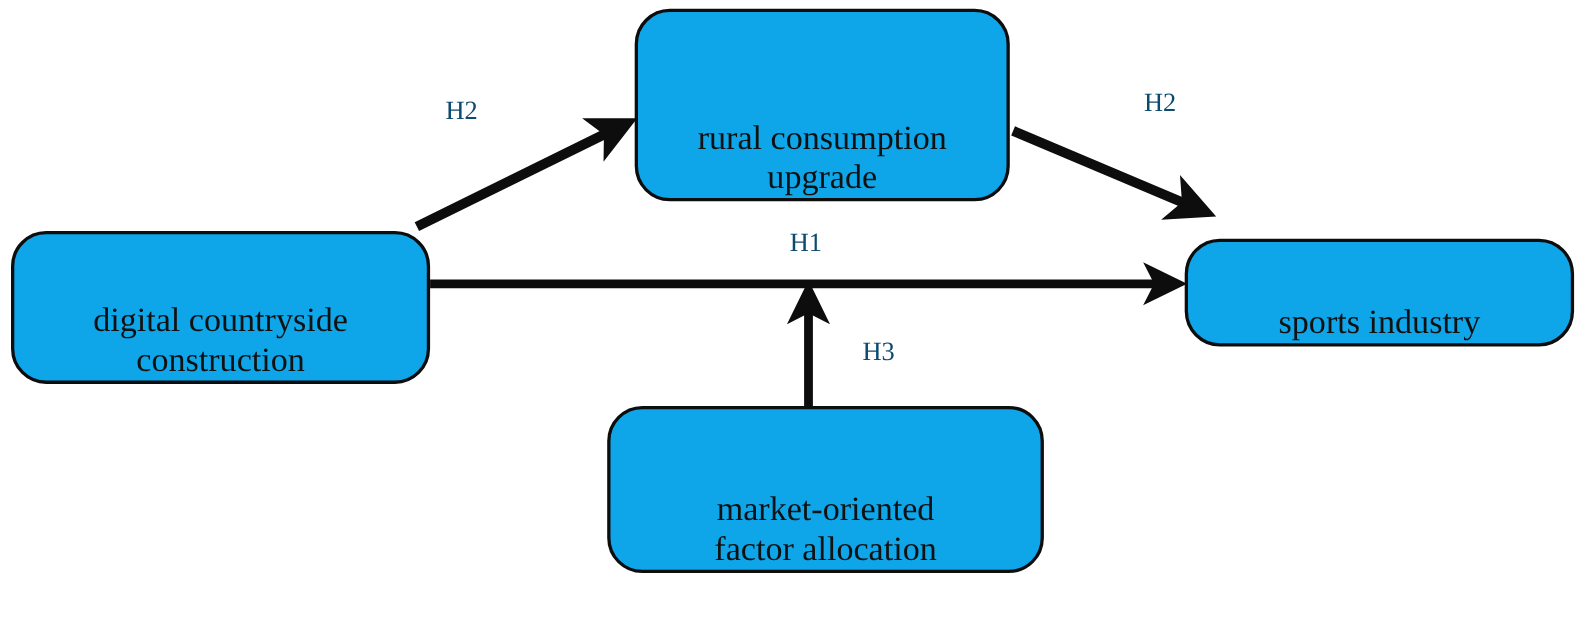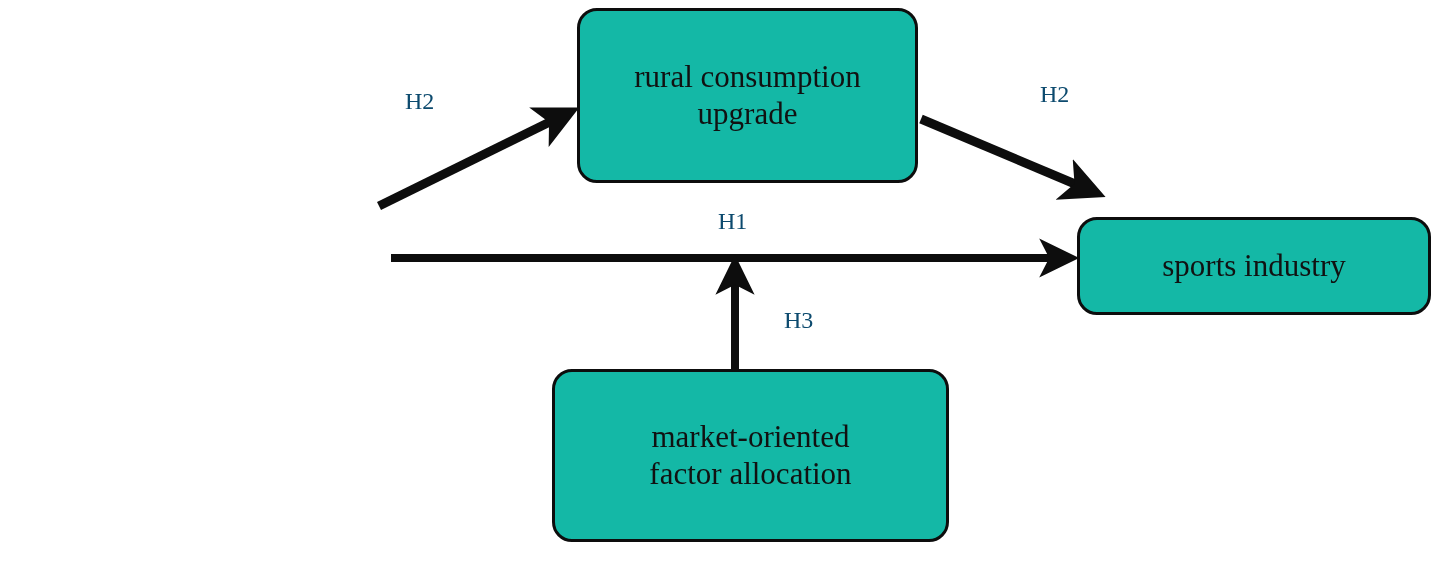--- a/index.html
+++ b/index.html
@@ -21,24 +21,24 @@
     position: absolute;
     left: 0;
     top: 0;
     width: 1441px;
     height: 564px;
   }
   .node {
     position: absolute;
     box-sizing: border-box;
     border: 3px solid #0d0d0d;
-    border-radius: 20px;
-    background: #14b8a6;
+    border-radius: 32px;
+    background: #0ea5e9;
     display: flex;
-    align-items: center;
+    align-items: flex-end;
     justify-content: center;
     text-align: center;
     color: #111111;
     line-height: 1.18;
     z-index: 2;
   }
   .node-label {
     display: block;
     padding: 0 14px;
     white-space: pre-line;
@@ -49,21 +49,21 @@
   }
   #node-rural-consumption-upgrade {
     left: 577px; top: 8px;    width: 341px; height: 175px;
     font-size: 31px;
   }
   #node-sports-industry {
     left: 1077px; top: 217px; width: 354px; height: 98px;
     font-size: 31px;
   }
   #node-market-oriented-factor-allocation {
-    left: 552px; top: 369px;  width: 397px; height: 173px;
+    left: 552px; top: 369px;  width: 397px; height: 152px;
     font-size: 31px;
   }
   .edge-label {
     position: absolute;
     font-size: 24px;
     color: #0c4a6e;
     z-index: 3;
     white-space: nowrap;
   }
   #label-h2-left   { left: 405px;  top: 88px; }
@@ -85,20 +85,24 @@
 
     <line x1="379" y1="206" x2="568" y2="113" stroke="#0d0d0d" stroke-width="9" marker-end="url(#arrowhead)"></line>
 
     <line x1="921" y1="119" x2="1094" y2="192" stroke="#0d0d0d" stroke-width="9" marker-end="url(#arrowhead)"></line>
 
     <line x1="391" y1="258" x2="1068" y2="258" stroke="#0d0d0d" stroke-width="8" marker-end="url(#arrowhead)"></line>
 
     <line x1="735" y1="370" x2="735" y2="266" stroke="#0d0d0d" stroke-width="8" marker-end="url(#arrowhead)"></line>
   </svg>
 
+  <div class="node" id="node-digital-countryside-construction">
+    <span class="node-label">digital countryside
+construction</span>
+  </div>
 
   <div class="node" id="node-rural-consumption-upgrade">
     <span class="node-label">rural consumption
 upgrade</span>
   </div>
 
   <div class="node" id="node-sports-industry">
     <span class="node-label">sports industry</span>
   </div>
 

